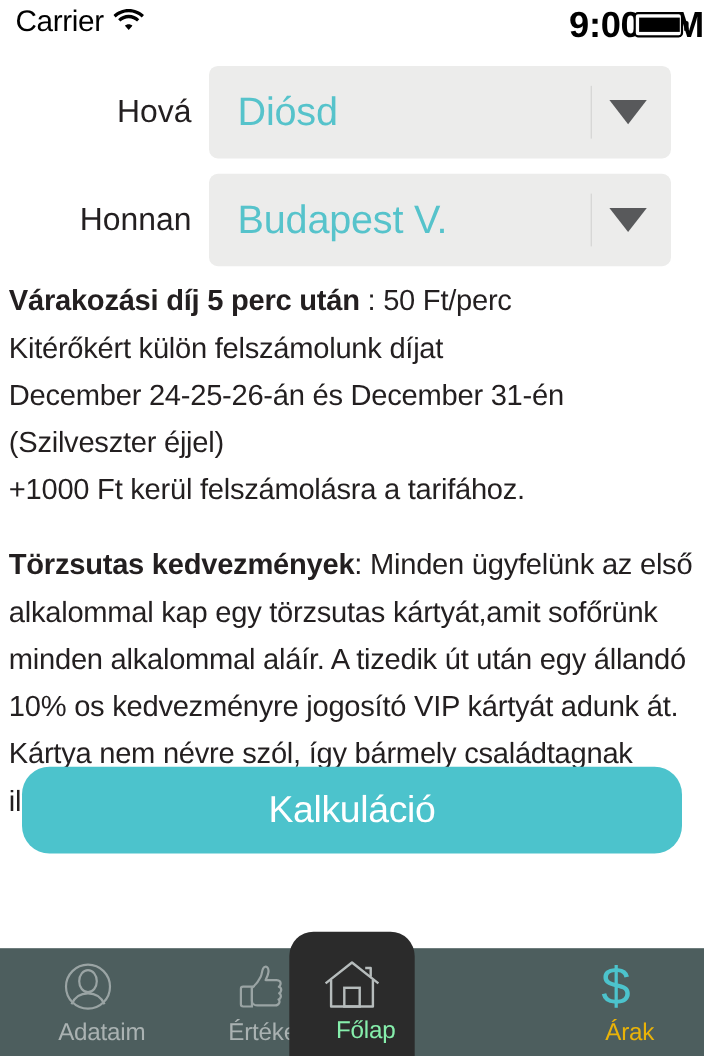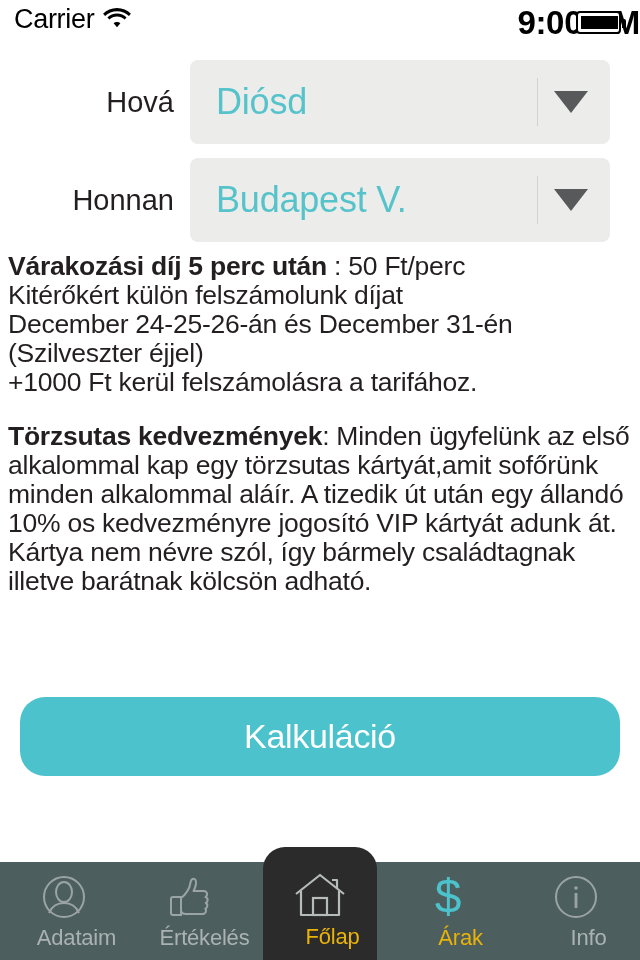--- a/index.html
+++ b/index.html
@@ -101,21 +101,21 @@
   }
 
   
   .content {
     position: absolute;
     top: 252px; left: 8px;
     width: 628px;
   }
   .para {
     font-size: 26.5px;
-    line-height: 29px;
+    line-height: 43px;
     color: #231f20;
     letter-spacing: -0.25px;
     margin-bottom: 25px;
   }
   .para:last-child { margin-bottom: 0; }
   .para b { font-weight: bold; }
 
   
   .cta {
     position: absolute;
@@ -172,21 +172,21 @@
     width: 114px;
     height: 113px;
     background: #2b2b2b;
     border-radius: 22px 22px 0 0;
     display: flex; flex-direction: column;
     align-items: center; justify-content: flex-start;
     padding-top: 26px;
     cursor: pointer;
     z-index: 5;
   }
-  .tab-center .tab-label { color: #eab308; }
+  .tab-center .tab-label { color: #86efac; }
 </style>
 </head>
 <body>
 
 <div id="app">
 
   <div class="statusbar">
     <div class="sb-left">
       <span class="sb-carrier">Carrier</span>
       <span class="sb-wifi">
@@ -273,30 +273,20 @@
 
       <div class="tab active">
         <div class="tab-icon">
           <svg width="40" height="50" viewBox="0 0 40 50">
             <text x="20" y="41" font-family="'Liberation Sans', sans-serif" font-size="48" fill="#4cc3cc" text-anchor="middle">$</text>
           </svg>
         </div>
         <div class="tab-label">Árak</div>
       </div>
 
-      <div class="tab">
-        <div class="tab-icon">
-          <svg width="44" height="44" viewBox="0 0 44 44">
-            <circle cx="22" cy="22" r="20" fill="none" stroke="#9aa4a4" stroke-width="2"></circle>
-            <circle cx="22" cy="13" r="1.8" fill="#9aa4a4"></circle>
-            <rect x="20.6" y="18" width="2.8" height="15" fill="#9aa4a4"></rect>
-          </svg>
-        </div>
-        <div class="tab-label">Info</div>
-      </div>
 
     </div>
 
     <div class="tab-center">
       <div class="tab-icon">
         <svg width="54" height="48" viewBox="0 0 54 48">
           <path d="M3 22L27 3l24 19" fill="none" stroke="#b6bcbc" stroke-width="2.2" stroke-linejoin="round"></path>
           <path d="M8 19v24h38V19" fill="none" stroke="#b6bcbc" stroke-width="2.2" stroke-linejoin="round"></path>
           <rect x="20" y="26" width="14" height="17" fill="none" stroke="#b6bcbc" stroke-width="2.2"></rect>
           <path d="M39 8h5v8" fill="none" stroke="#b6bcbc" stroke-width="2.2" stroke-linejoin="round"></path>

